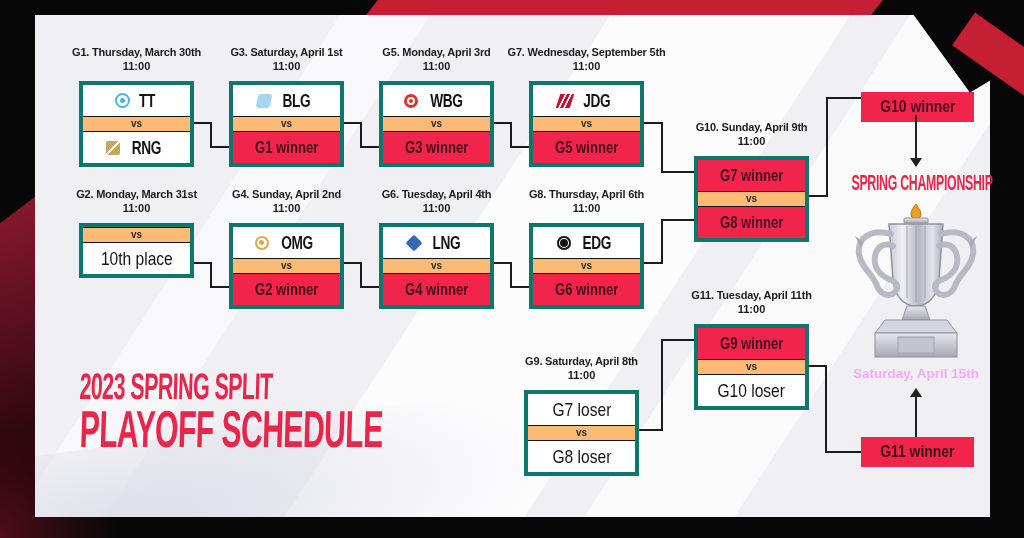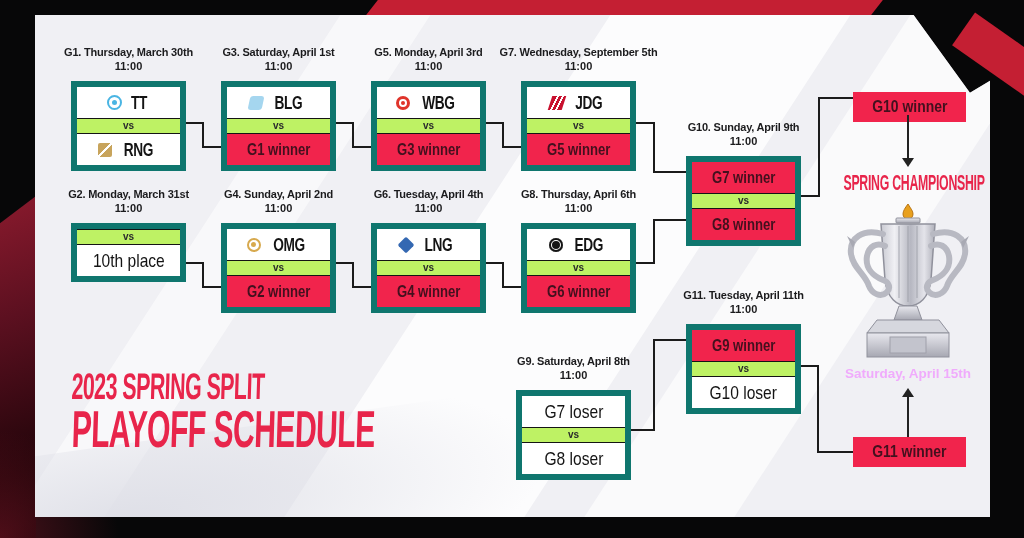--- a/index.html
+++ b/index.html
@@ -20,34 +20,34 @@
   
   .panel{position:absolute;left:35px;top:15px;width:955px;height:502px;background:#f0f0f4;z-index:2;
          clip-path:polygon(0 0,92% 0,97.9% 15.5%,100% 13.1%,100% 100%,0 100%);overflow:hidden;}
   .streak{position:absolute;top:-50px;height:640px;transform:skewX(-33deg);}
   .streak-a{left:400px;width:240px;background:rgba(255,255,255,.8);}
   .streak-b{left:700px;width:150px;background:rgba(255,255,255,.65);}
   .streak-c{left:130px;width:90px;background:rgba(255,255,255,.55);}
   .swoosh{position:absolute;left:-90px;top:410px;width:640px;height:210px;transform:rotate(-8deg);
           background:radial-gradient(ellipse at 30% 35%,rgba(221,222,230,.9),rgba(221,222,230,0) 65%);}
 
-  .content{position:absolute;left:8px;top:0;width:848px;height:538px;z-index:3;}
+  .content{position:absolute;left:16px;top:0;width:848px;height:538px;z-index:3;}
 
   
   .match{position:absolute;width:115px;text-align:center;color:#1b1b1d;}
   .m0{left:63px;top:45px}.m1{left:63px;top:187px}.m2{left:213px;top:45px}.m3{left:213px;top:187px}
   .m4{left:363px;top:45px}.m5{left:363px;top:187px}.m6{left:513px;top:45px}.m7{left:513px;top:187px}
   .m8{left:508px;top:354px}.m9{left:678px;top:120px}.m10{left:678px;top:288px}
   .mdate{font-size:11px;font-weight:700;line-height:14px;white-space:nowrap;margin:0 -30px;letter-spacing:-.2px;}
   .mtime{font-size:11px;font-weight:700;line-height:14px;}
-  .mbox{margin-top:8px;border:6px solid #0f766e;background:#fff;}
+  .mbox{margin-top:8px;border:4px solid #0f766e;background:#fff;}
   .slot{height:31px;display:flex;align-items:center;justify-content:center;background:#fff;overflow:hidden;}
   .slot.red{background:#f1244c;}
   .vsrow{height:14px;line-height:14px;border-top:1px solid #141414;border-bottom:1px solid #141414;
-         font-size:10px;font-weight:700;color:#2a2a2c;background:#bef264;}
+         font-size:10px;font-weight:700;color:#2a2a2c;background:#fdba74;}
   .tname{display:inline-block;font-weight:700;font-size:19px;color:#141414;transform:scaleX(.72);letter-spacing:-.5px;}
   .plain{display:inline-block;font-weight:400;font-size:19px;color:#141414;transform:scaleX(.82);}
   .wtxt{display:inline-block;font-weight:700;font-size:16px;color:#43101e;transform:scaleX(.82);}
 
   
   .logo{display:inline-block;width:14px;height:14px;margin-right:6px;flex:none;}
   .logo-tt{border:2px solid #4ab5e3;border-radius:50%;width:11px;height:11px;background:#fff;position:relative;}
   .logo-tt::after{content:"";position:absolute;left:3px;top:3px;width:5px;height:5px;background:#4ab5e3;border-radius:50%;}
   .logo-rng{background:linear-gradient(135deg,#c8a45c 45%,#fff 45%,#fff 55%,#c8a45c 55%);border-radius:2px;}
   .logo-blg{background:#a5d6ef;border-radius:3px;transform:skewX(-12deg);}

